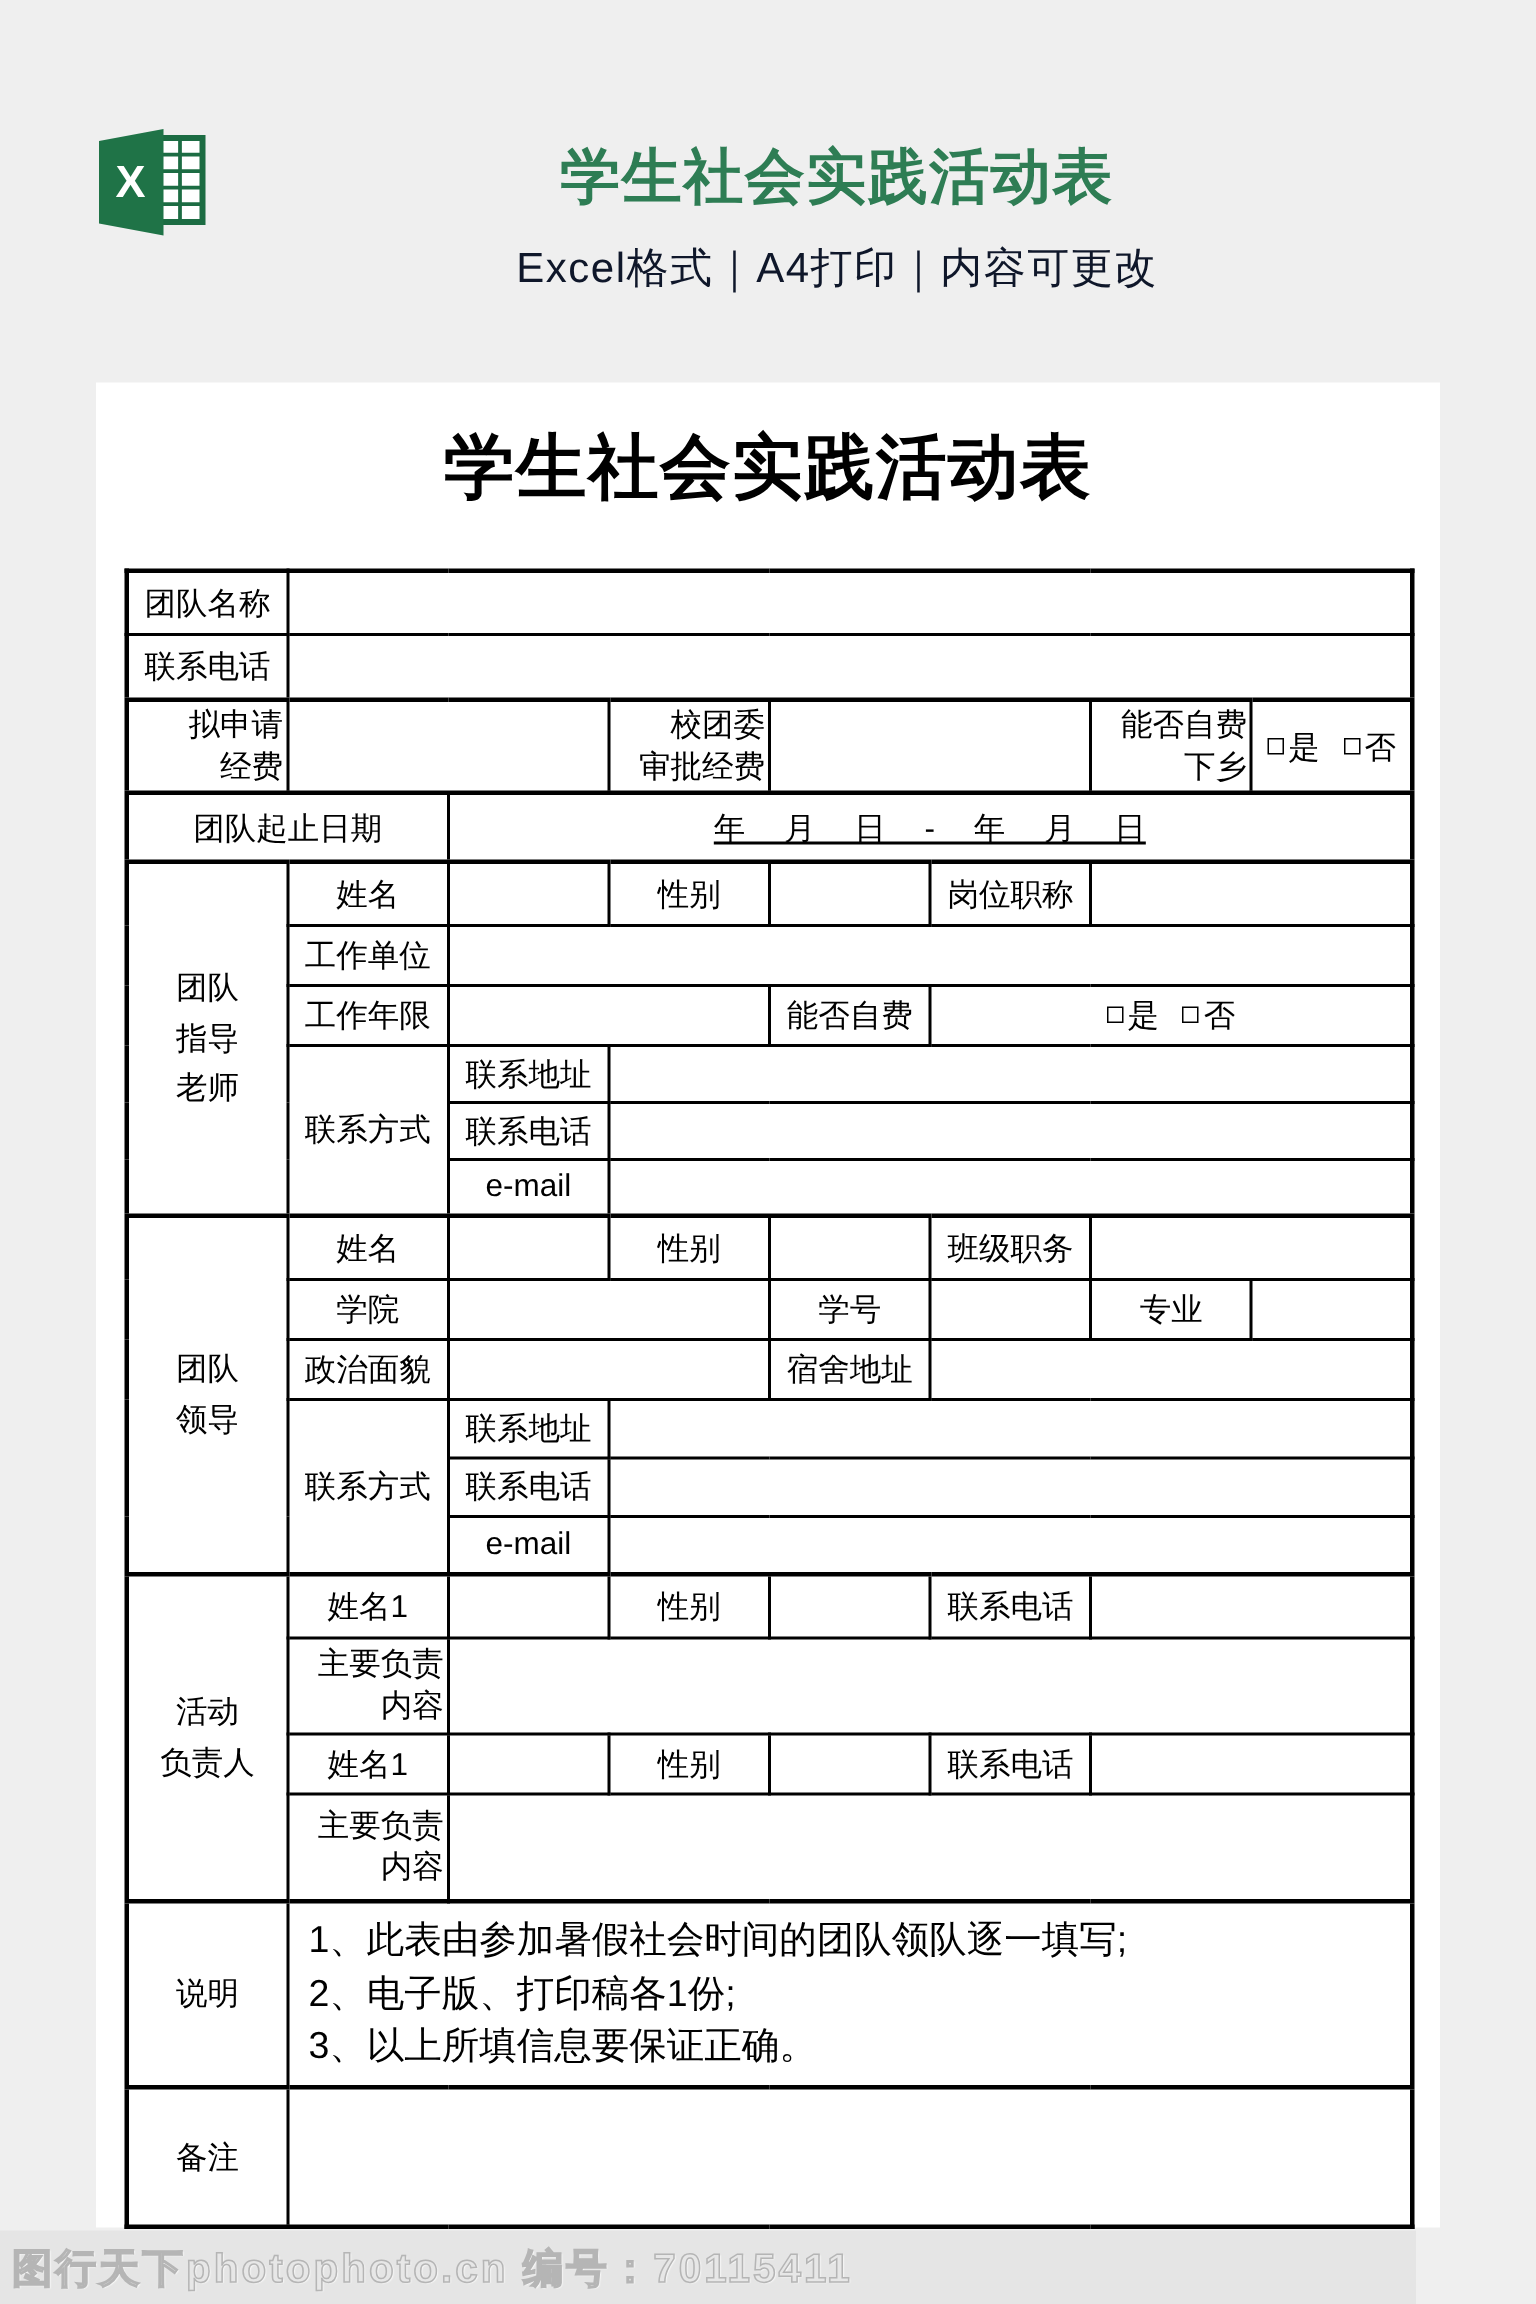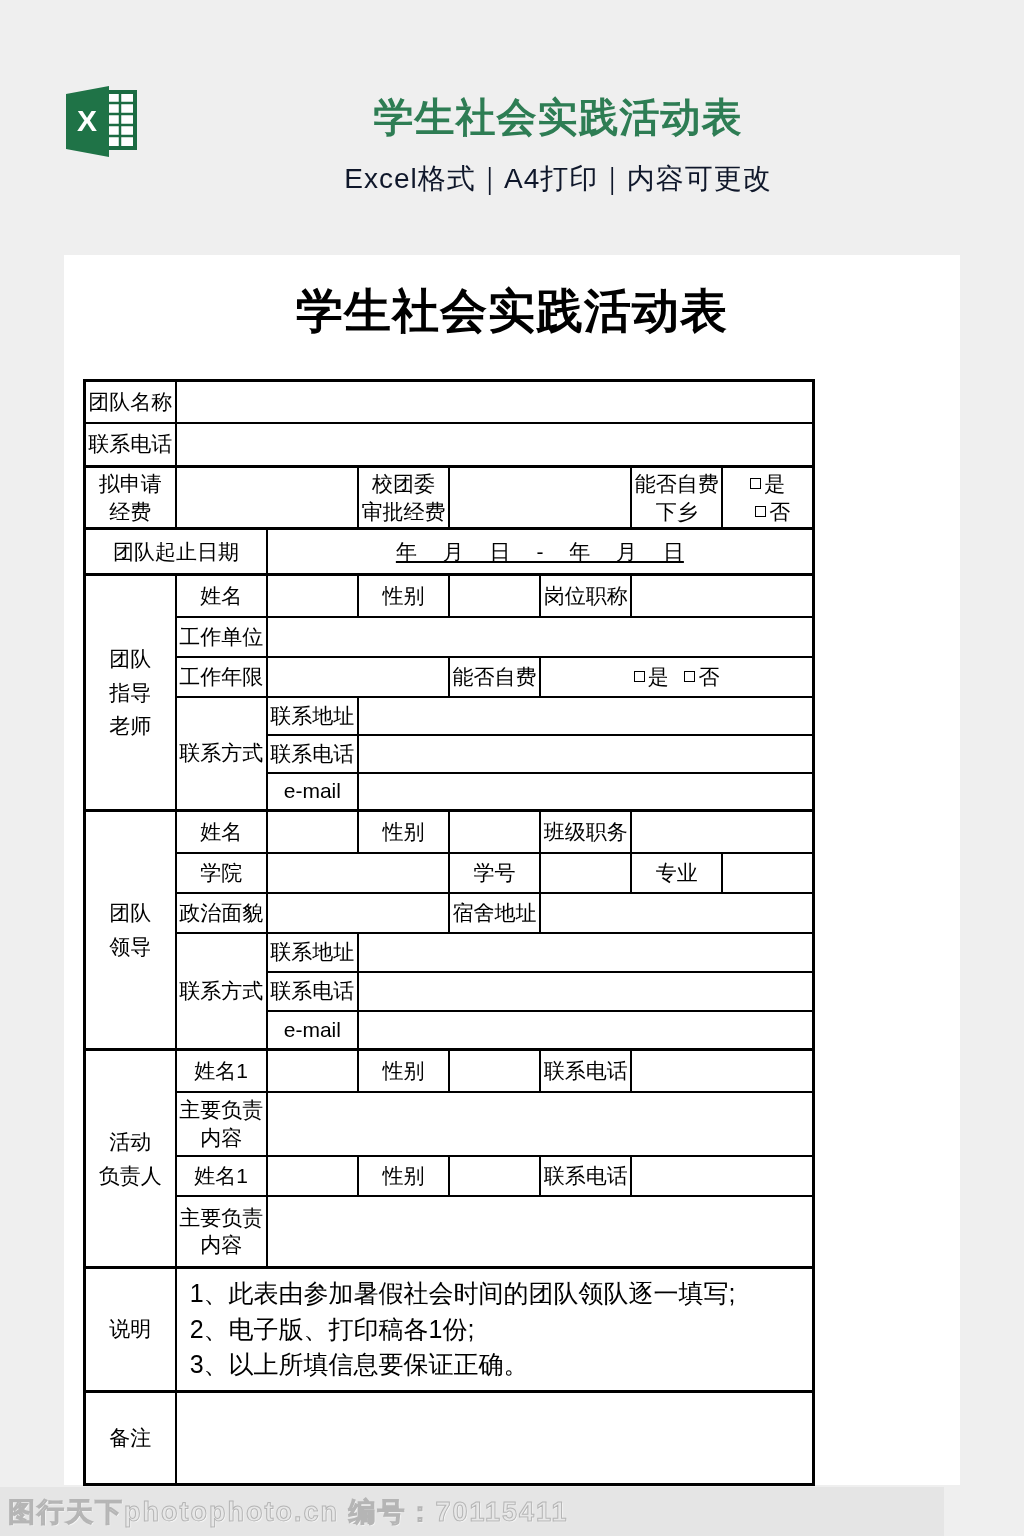--- a/index.html
+++ b/index.html
@@ -25,33 +25,33 @@
     background: #fff;
   }
   .form-title {
     padding-top: 25px; text-align: center;
     font-size: 47px; font-weight: bold; letter-spacing: 1px;
   }
 
   
   table.form {
     border-collapse: collapse; table-layout: fixed;
-    width: 732px; margin: 36px 0 0 19px;
+    width: 860px; margin: 36px 0 0 19px;
     border: 3px solid #000;
     padding-left: 17px;
   }
   table.form col { width: 12.5%; }
   td {
     border: 2px solid #000;
     text-align: center; vertical-align: middle;
     font-size: 21px; padding: 0 2px;
     overflow: hidden;
   }
   tr.sect td { border-top-width: 3px; }
-  .ml  { white-space: pre-line; line-height: 1.3; }
+  .ml  { white-space: pre-line; line-height: 1.3; text-align: right; }
   .grp { white-space: pre-line; line-height: 1.6; }
   .date-cell { word-spacing: 20px; text-decoration: underline; }
   .notes-cell { text-align: left; padding: 7px 4px 7px 13px; }
   .notes-cell div { font-size: 25px; line-height: 1.42; }
 
   
   .opt { display: inline-flex; align-items: center; white-space: nowrap; }
   .opt + .opt { margin-left: 10px; }
   .cbx {
     display: inline-block; width: 11px; height: 11px;

